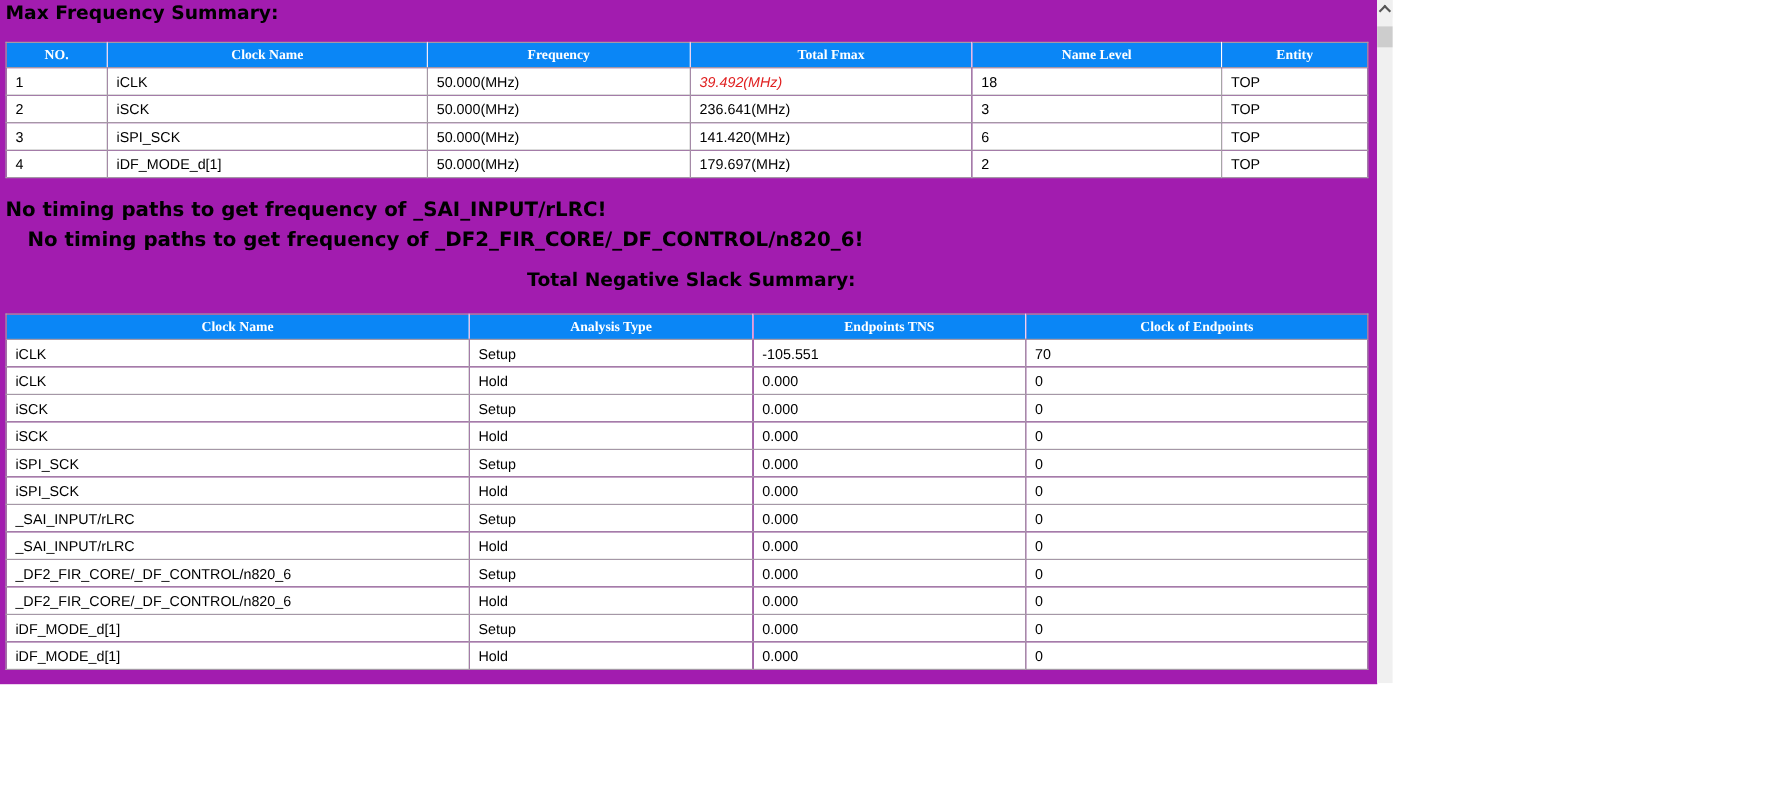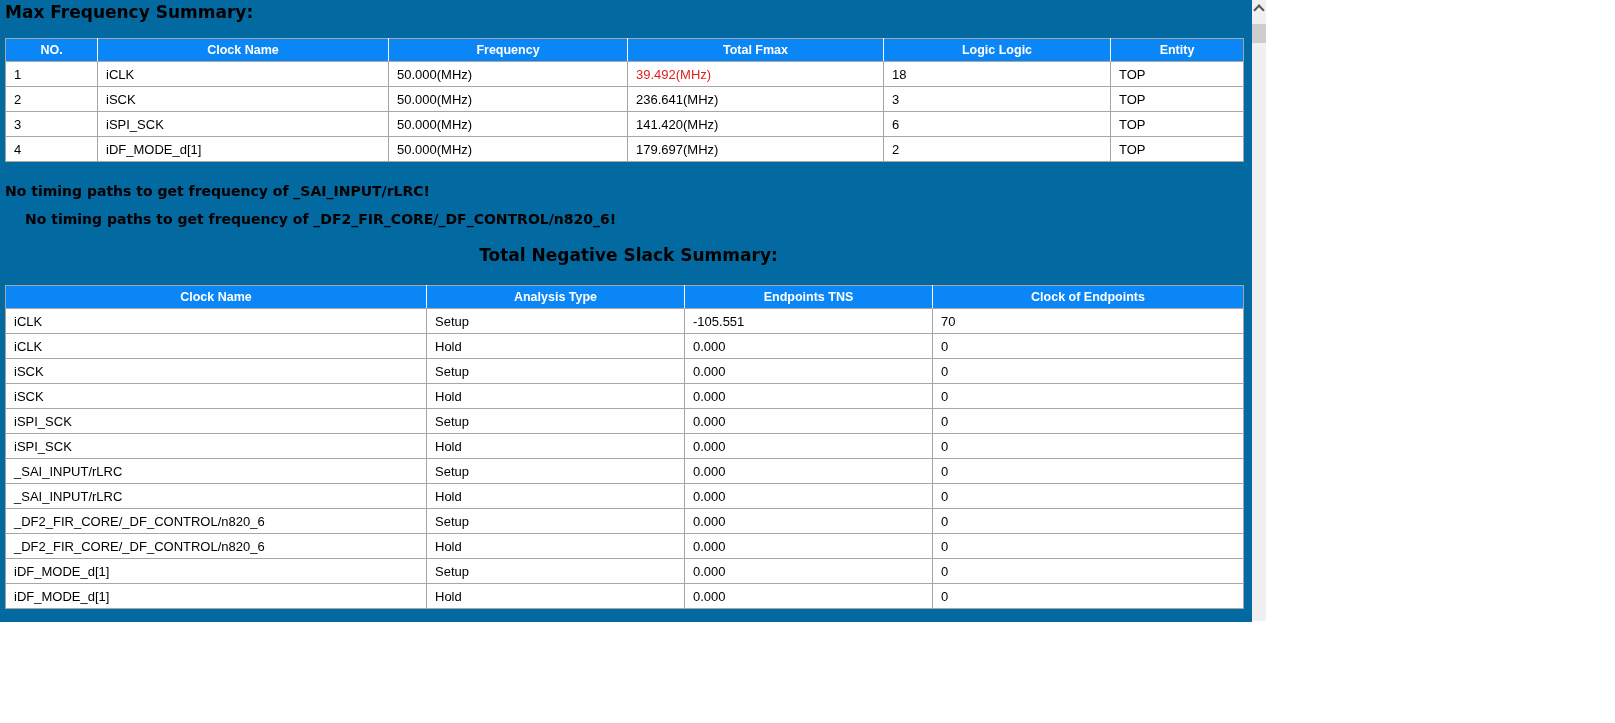--- a/index.html
+++ b/index.html
@@ -11,57 +11,57 @@
     --scroll-thumb:#cdcdcd;
     --scroll-arrow:#555555;
   }
   html,body{margin:0;padding:0;background:#ffffff;}
   body{
     width:1615px;height:723px;position:relative;overflow:hidden;
     font-family:"Liberation Sans",sans-serif;
   }
   .report-pane{
     position:absolute;left:0;top:0;width:1252px;height:622px;
-    overflow:hidden;background:#0369a1;padding-left:5px;box-sizing:border-box;
+    overflow:hidden;background:#a21caf;padding-left:5px;box-sizing:border-box;
   }
   h1.section-title{
     font-family:"DejaVu Sans",sans-serif;
     font-size:17px;line-height:20px;font-weight:bold;color:#000000;
     margin:2px 0 16px 0;letter-spacing:0px;
   }
   h1.section-title.second{margin:18px 0 20px 0;text-align:center;}
   .msg{
     font-family:"DejaVu Sans",sans-serif;
-    font-size:14px;line-height:16px;font-weight:bold;color:#000000;
+    font-size:18px;line-height:16px;font-weight:bold;color:#000000;
     margin:0;
   }
   .msg.first{margin-top:21px;}
   .msg.second{margin-top:12px;margin-left:20px;}
   table.report{
     border-collapse:collapse;table-layout:fixed;
     width:1238px;
     border:1px solid var(--border);
     font-size:13px;color:#000000;
   }
   table.report th{
     background:var(--header-bg);color:var(--header-text);
-    font-family:Liberation Sans, sans-serif;
+    font-family:Liberation Serif, serif;
     font-size:12.5px;font-weight:bold;text-align:center;
     height:22px;padding:0 4px;
     border-left:1px solid #ffffff;border-bottom:1px solid var(--border);
     overflow:hidden;white-space:nowrap;
   }
   table.report th:first-child{border-left:none;}
   table.report td{
     height:24px;padding:0 0 0 8px;
     border:1px solid var(--border);
     white-space:nowrap;overflow:hidden;
     background:#ffffff;
   }
-  td.alert{color:var(--alert-text);}
+  td.alert{color:var(--alert-text);font-style:italic;}
   
   .scrollbar{
     position:absolute;left:1252px;top:0;width:14px;height:621px;
     background:var(--scroll-track);
   }
   .scroll-btn-up{
     position:absolute;left:0;top:0;width:14px;height:16px;
     background:var(--scroll-track);cursor:pointer;
   }
   .chevron-up{
@@ -90,21 +90,21 @@
       <col style="width:256px">
         <col style="width:227px">
         <col style="width:133px">
     </colgroup>
     <thead>
       <tr>
           <th>NO.</th>
           <th>Clock Name</th>
           <th>Frequency</th>
           <th>Total Fmax</th>
-          <th>Logic Logic</th>
+          <th>Name Level</th>
           <th>Entity</th>
         </tr>
     </thead>
     <tbody>
         <tr>
           <td>1</td>
           <td>iCLK</td>
           <td>50.000(MHz)</td>
           <td class="alert">39.492(MHz)</td>
           <td>18</td>

